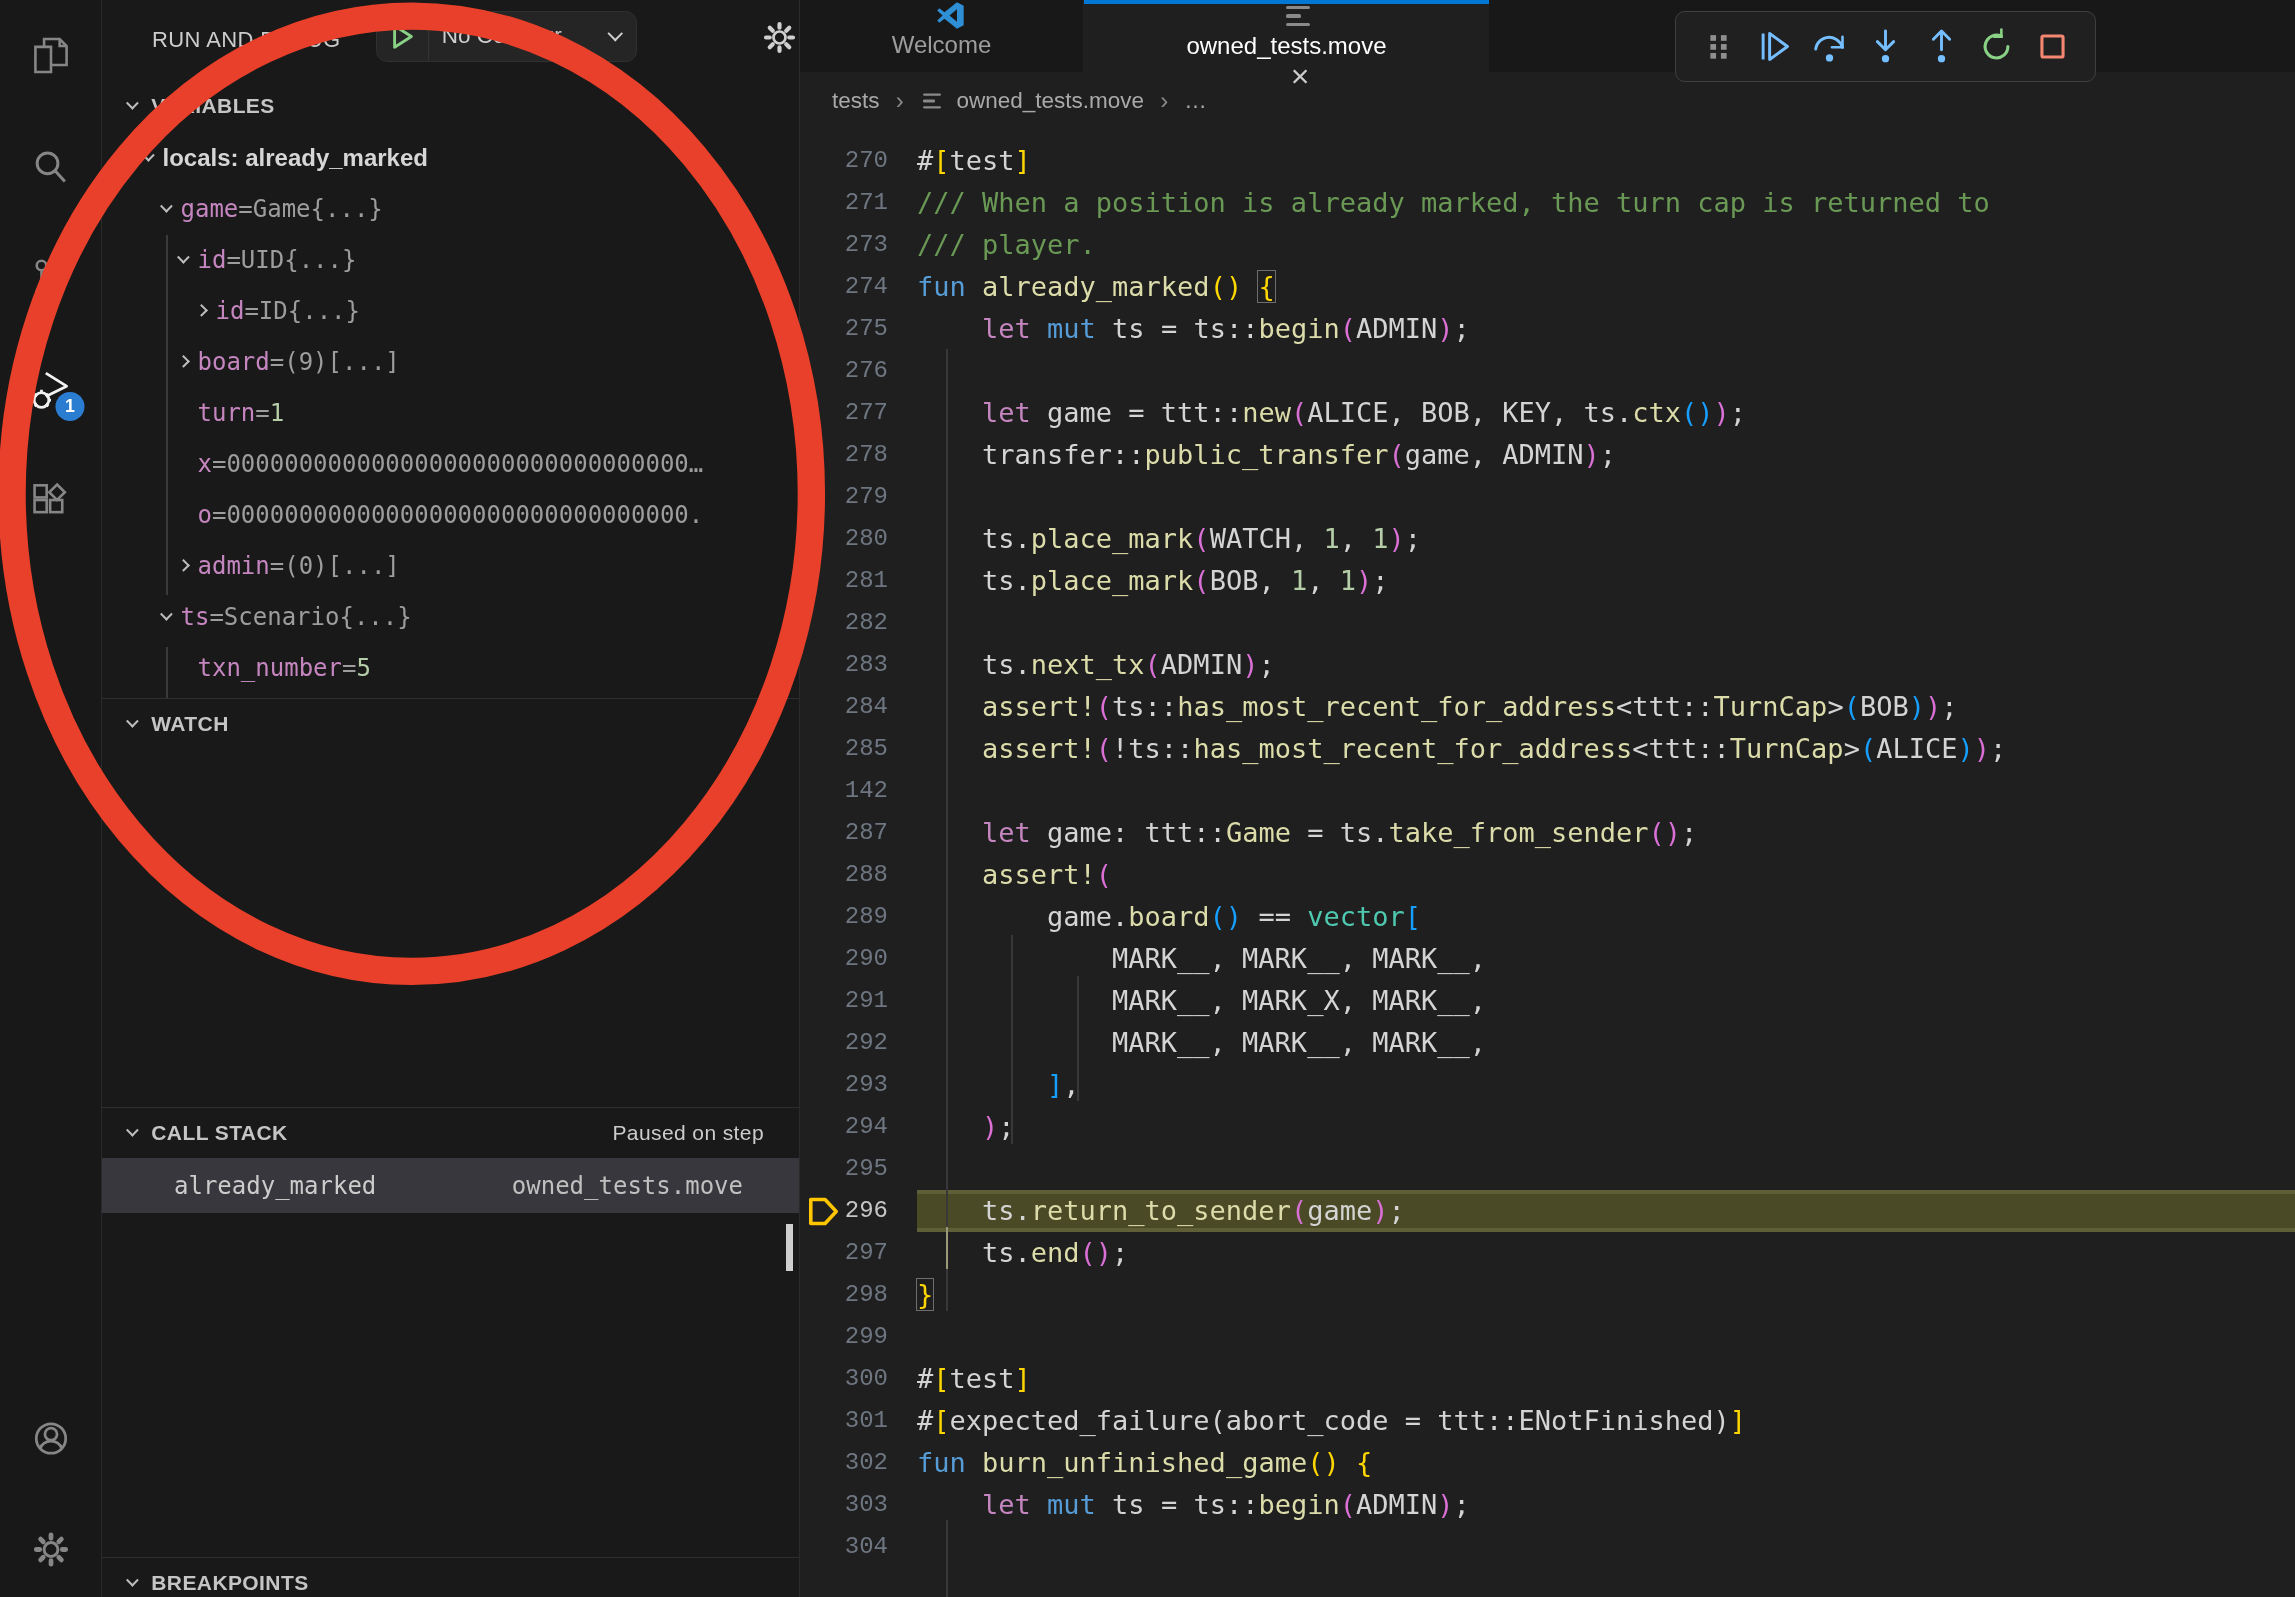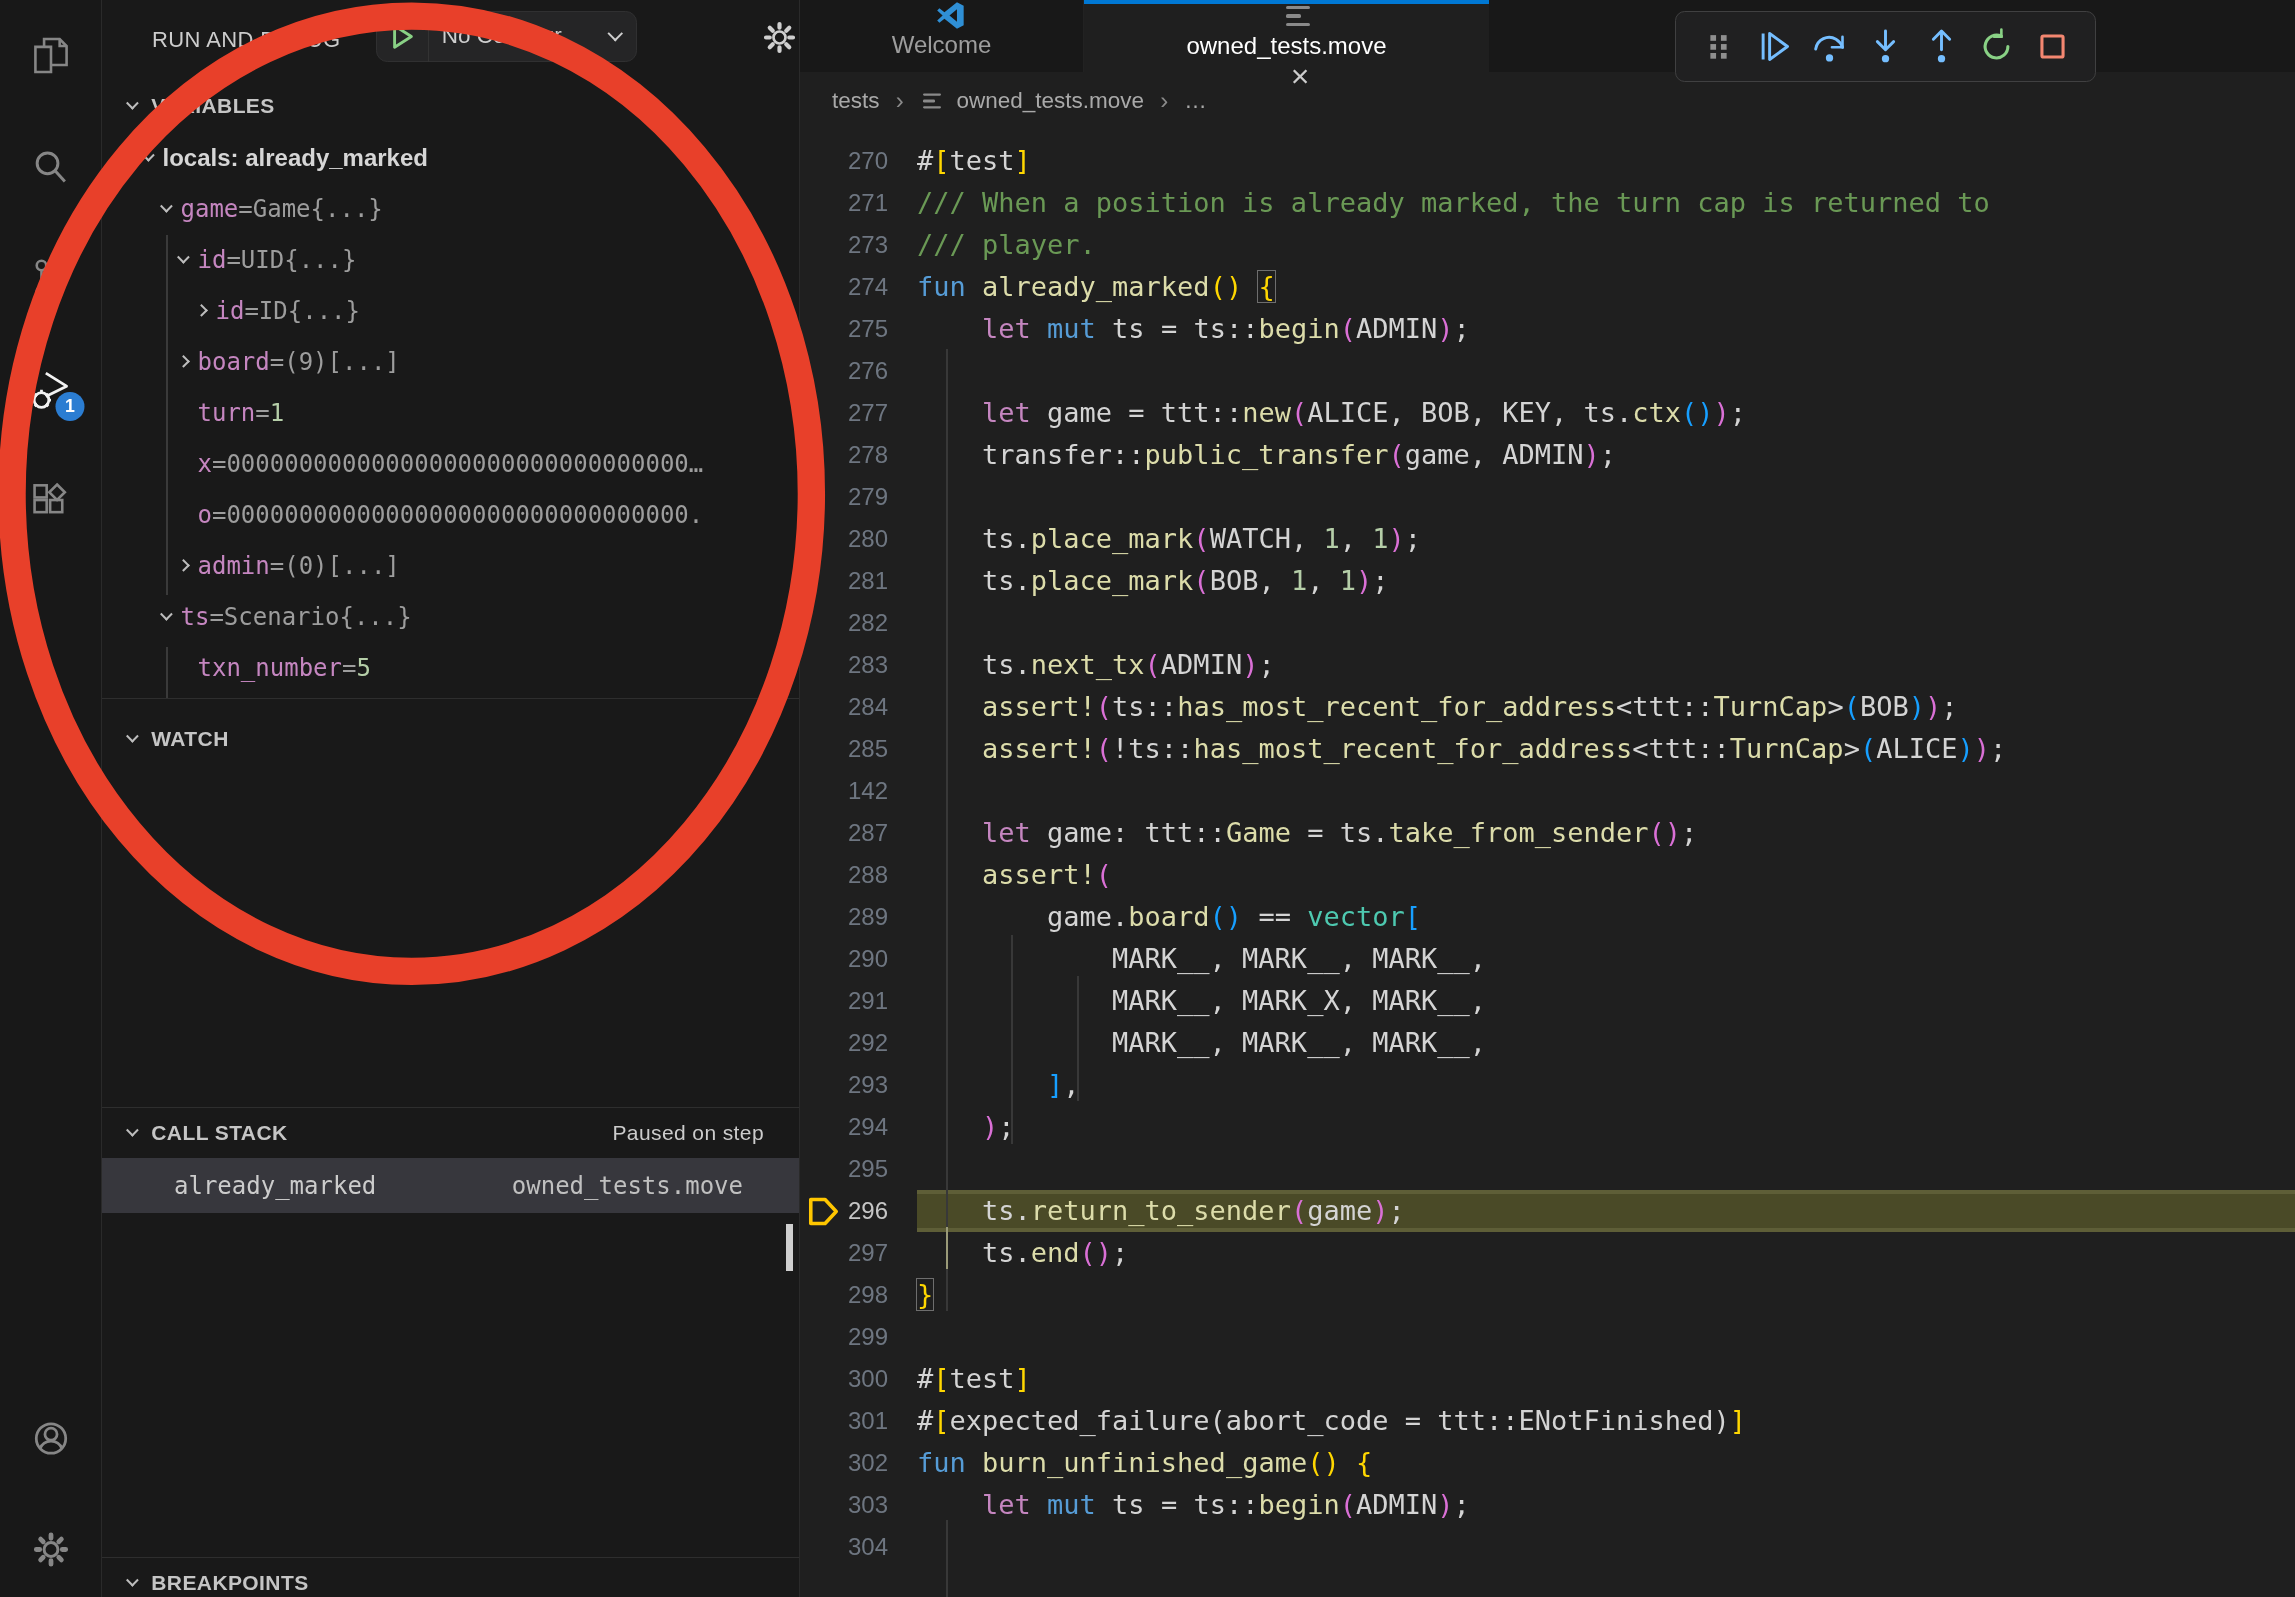--- a/index.html
+++ b/index.html
@@ -42,21 +42,21 @@
     font-family:"DejaVu Sans Mono", monospace; font-size:24px; }
   .var-row .chev { margin-right:9.7px; }
   .var-row .spacer { display:inline-block; width:18.5px; flex:0 0 auto; }
   .var-row.scope { font-family:"Liberation Sans", sans-serif; font-weight:bold; font-size:24px; color:#d6d6d6; }
   .vname { color:#c586c0; }
   .veq   { color:#9d9d9d; }
   .vval  { color:#9d9d9d; }
   .vnum  { color:#b5cea8; }
   .tree-guide { position:absolute; width:1.6px; background:#3a3a3a; left:64px; }
 
-  #watch-head { position:absolute; top:698px; left:0; width:100%;margin-top:15px; }
+  #watch-head { position:absolute; top:698px; left:0; width:100%; }
   #callstack-head { position:absolute; top:1107px; left:0; width:100%; }
   #cs-status { position:absolute; right:35px; font-size:21px; font-weight:normal; color:#cccccc; }
   #cs-row { position:absolute; top:1158px; left:0; width:100%; height:55px; background:#37373d;
     display:flex; align-items:center; font-family:"DejaVu Sans Mono", monospace; font-size:24px; color:#cccccc; }
   #cs-frame-name { margin-left:72px; }
   #cs-frame-file { position:absolute; right:56px; color:#c0c0c0; }
   #breakpoints-head { position:absolute; top:1557px; left:0; width:100%; }
 
   
   #editor { position:absolute; left:800px; top:0; width:1495px; height:1597px; background:#1f1f1f; }
@@ -81,21 +81,21 @@
 
   #debug-toolbar { position:absolute; left:875px; top:11.3px; width:421px; height:71px;
     background:#202021; border:1.2px solid #404041; border-radius:9.7px;
     display:flex; align-items:center; justify-content:space-evenly; padding:0 8px; }
   #debug-toolbar .dbtn { width:42px; height:42px; display:flex; align-items:center; justify-content:center; }
   #debug-toolbar svg { width:39px; height:39px; }
 
   #code { position:absolute; left:0; top:140px; width:100%; }
   .code-row { display:flex; height:42px; }
   .code-row .g { flex:0 0 117px; text-align:right; padding-right:29px; position:relative;
-    font-family:Liberation Sans, sans-serif; font-size:24px; line-height:42px; color:#6e7681; }
+    font-family:Liberation Mono, monospace; font-size:24px; line-height:42px; color:#6e7681; }
   .code-row .c { flex:1; white-space:pre; font-family:"DejaVu Sans Mono", monospace;
     font-size:27px; line-height:42px; color:#d4d4d4; }
   .code-row.current .g { color:#c6c6c6; }
   .code-row.current .c { background:linear-gradient(to bottom,
       #5e5e37 0px, #5e5e37 4px, #4a4a27 4px, #4a4a27 38px, #5e5e37 38px, #5e5e37 42px); }
   .tk-txt{color:#d4d4d4} .tk-kw{color:#569cd6} .tk-let{color:#c586c0}
   .tk-fn{color:#dcdcaa} .tk-type{color:#4ec9b0} .tk-num{color:#b5cea8}
   .tk-com{color:#6a9955} .tk-p1{color:#ffd700} .tk-p2{color:#da70d6} .tk-p3{color:#179fff}
   .tk-p1m{color:#ffd700; outline:1.6px solid #6e6e6e; outline-offset:0.8px;}
   .indent-guide { position:absolute; width:1.6px; background:#383838; }

